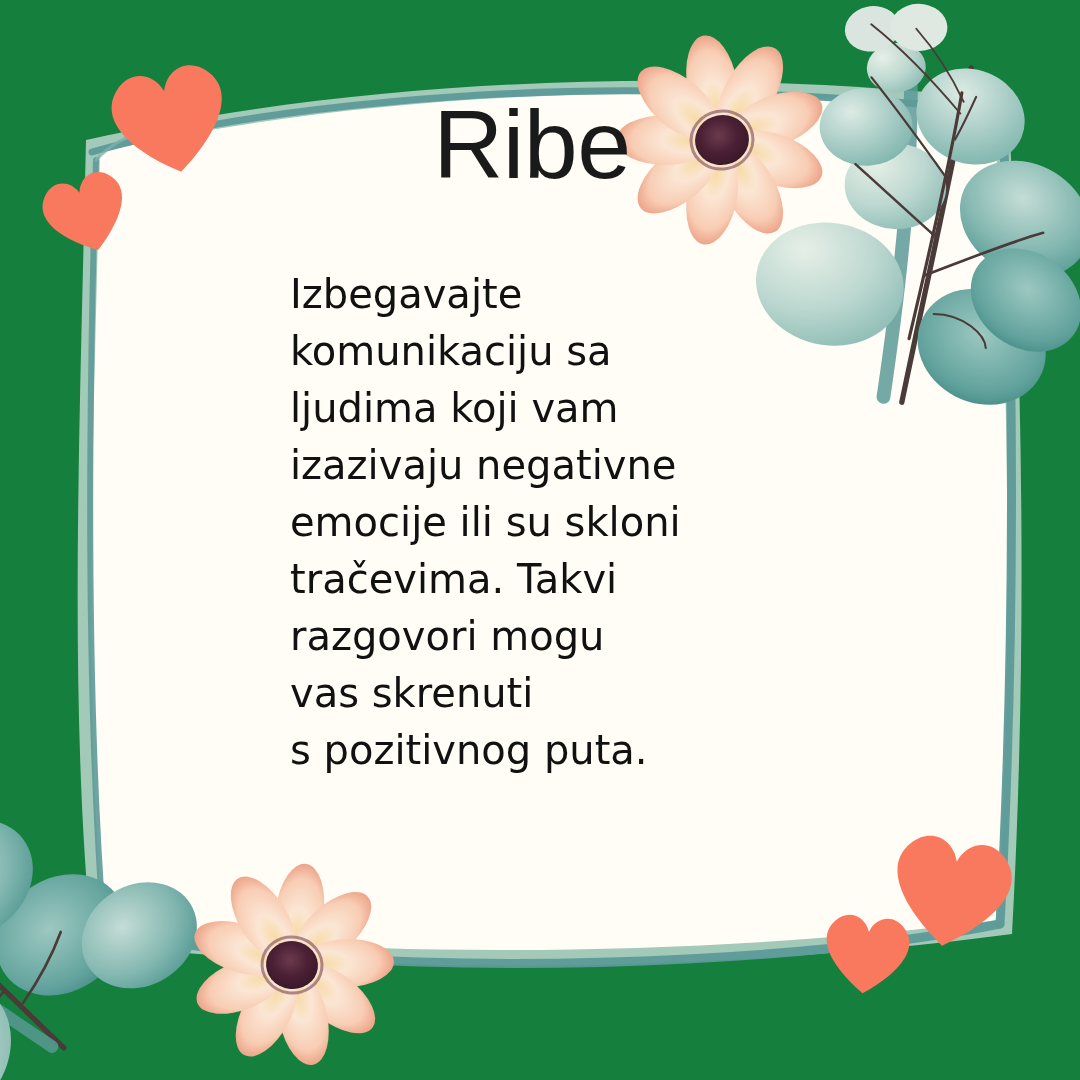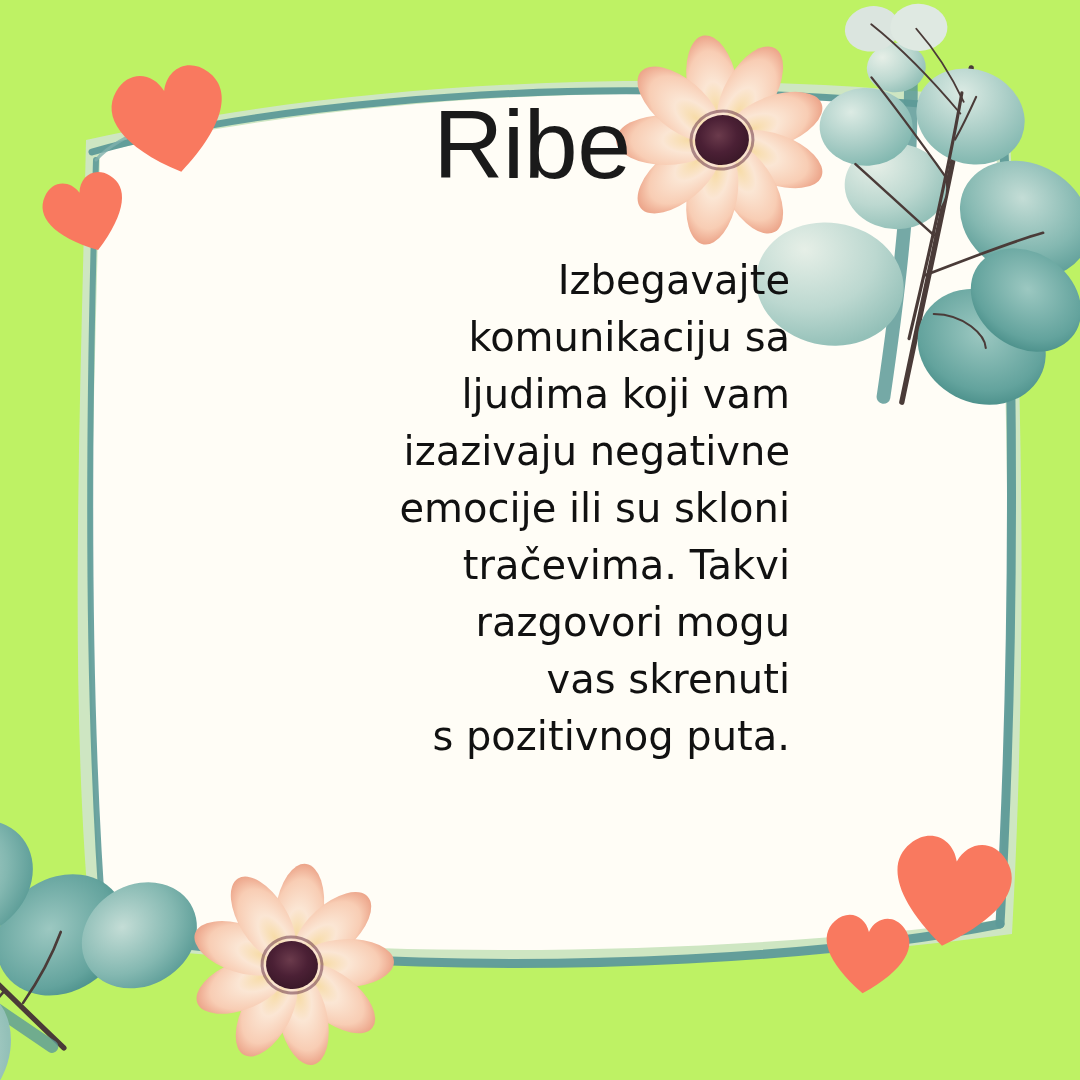--- a/index.html
+++ b/index.html
@@ -5,21 +5,21 @@
   html, body {
     margin: 0;
     padding: 0;
     background: #ffffff;
   }
   #poster {
     position: relative;
     width: 1080px;
     height: 1080px;
     overflow: hidden;
-    background: #bef264;
+    background: #15803d;
     font-family: "DejaVu Sans", "Liberation Sans", sans-serif;
   }
   #bg-layer, #frame-layer, #deco-layer {
     position: absolute;
     inset: 0;
     width: 1080px;
     height: 1080px;
   }
   #content-layer {
     position: absolute;
@@ -39,23 +39,23 @@
     font-size: 97px;
     font-weight: 400;
     line-height: 1.0;
     letter-spacing: -0.5px;
     color: #1a1a1a;
     transform: translateX(-8px);
   }
   .body-text {
     position: absolute;
     left: 290px;
-    top: 252px;
+    top: 266px;
     width: 500px;
-    text-align: right;
+    text-align: left;
     font-family: "DejaVu Sans", "Liberation Sans", sans-serif;
     font-size: 40px;
     font-weight: 400;
     line-height: 57px;
     color: #111111;
     white-space: pre-line;
   }
 </style>
 </head>
 <body>

